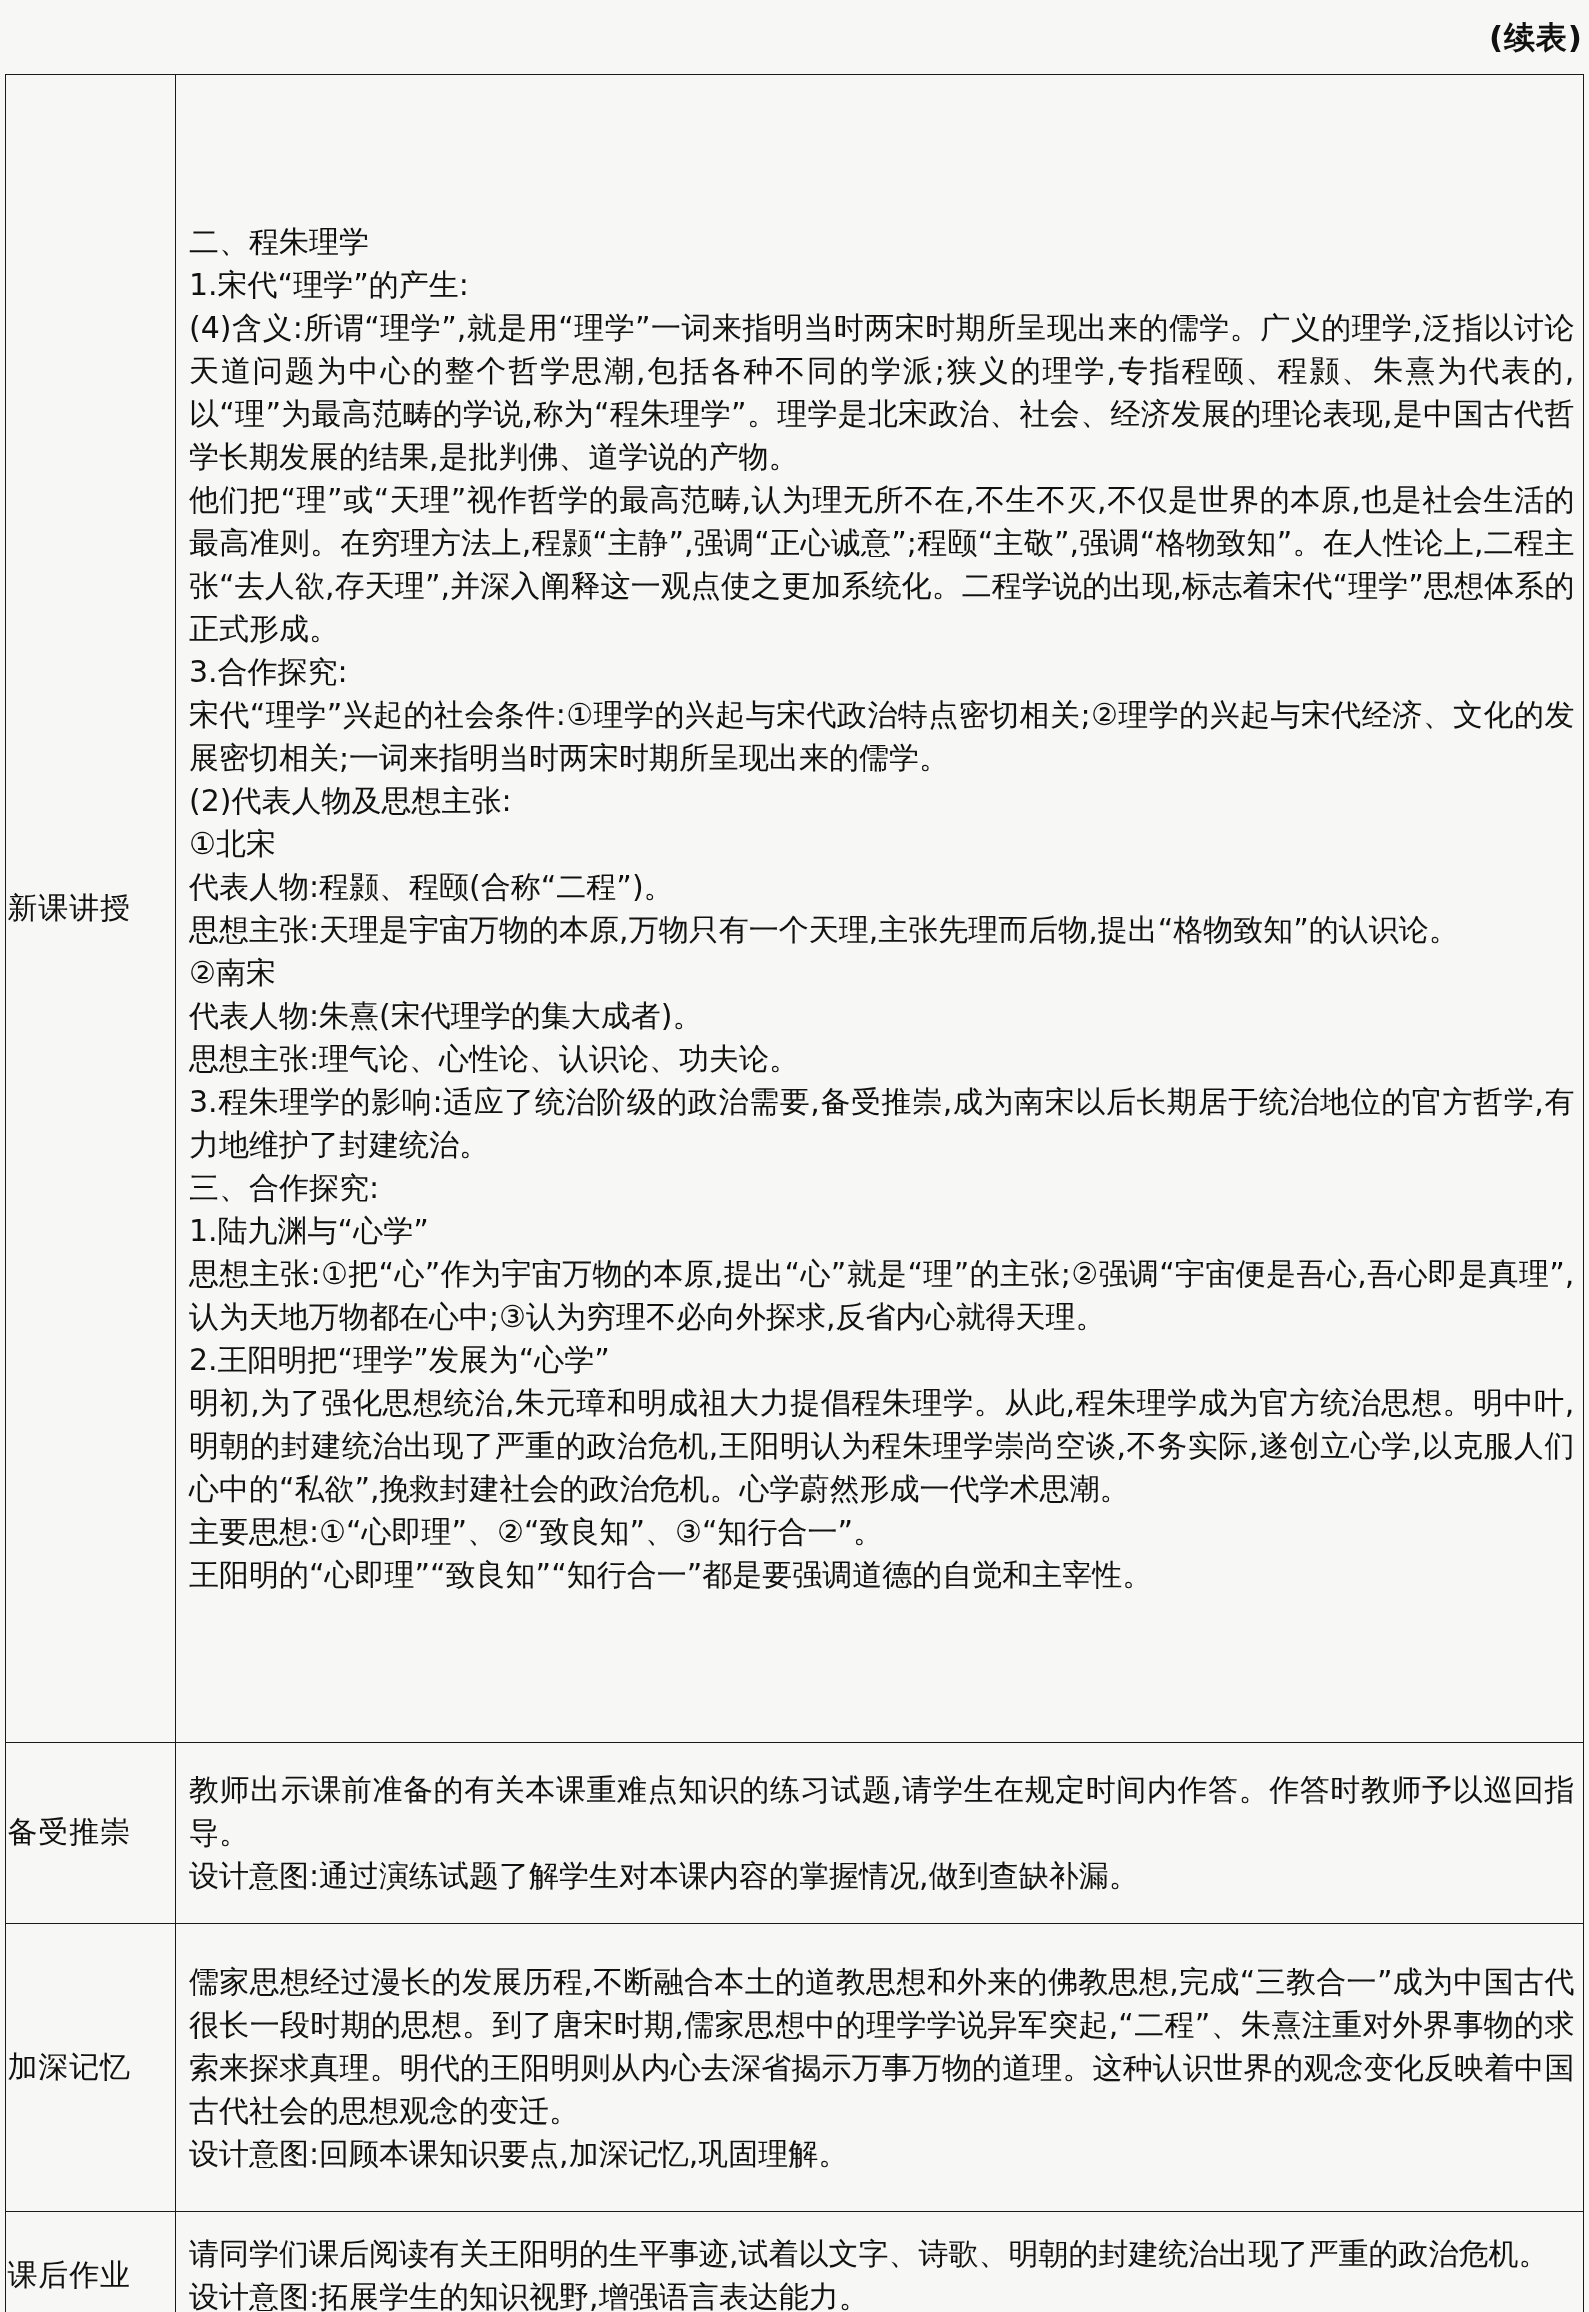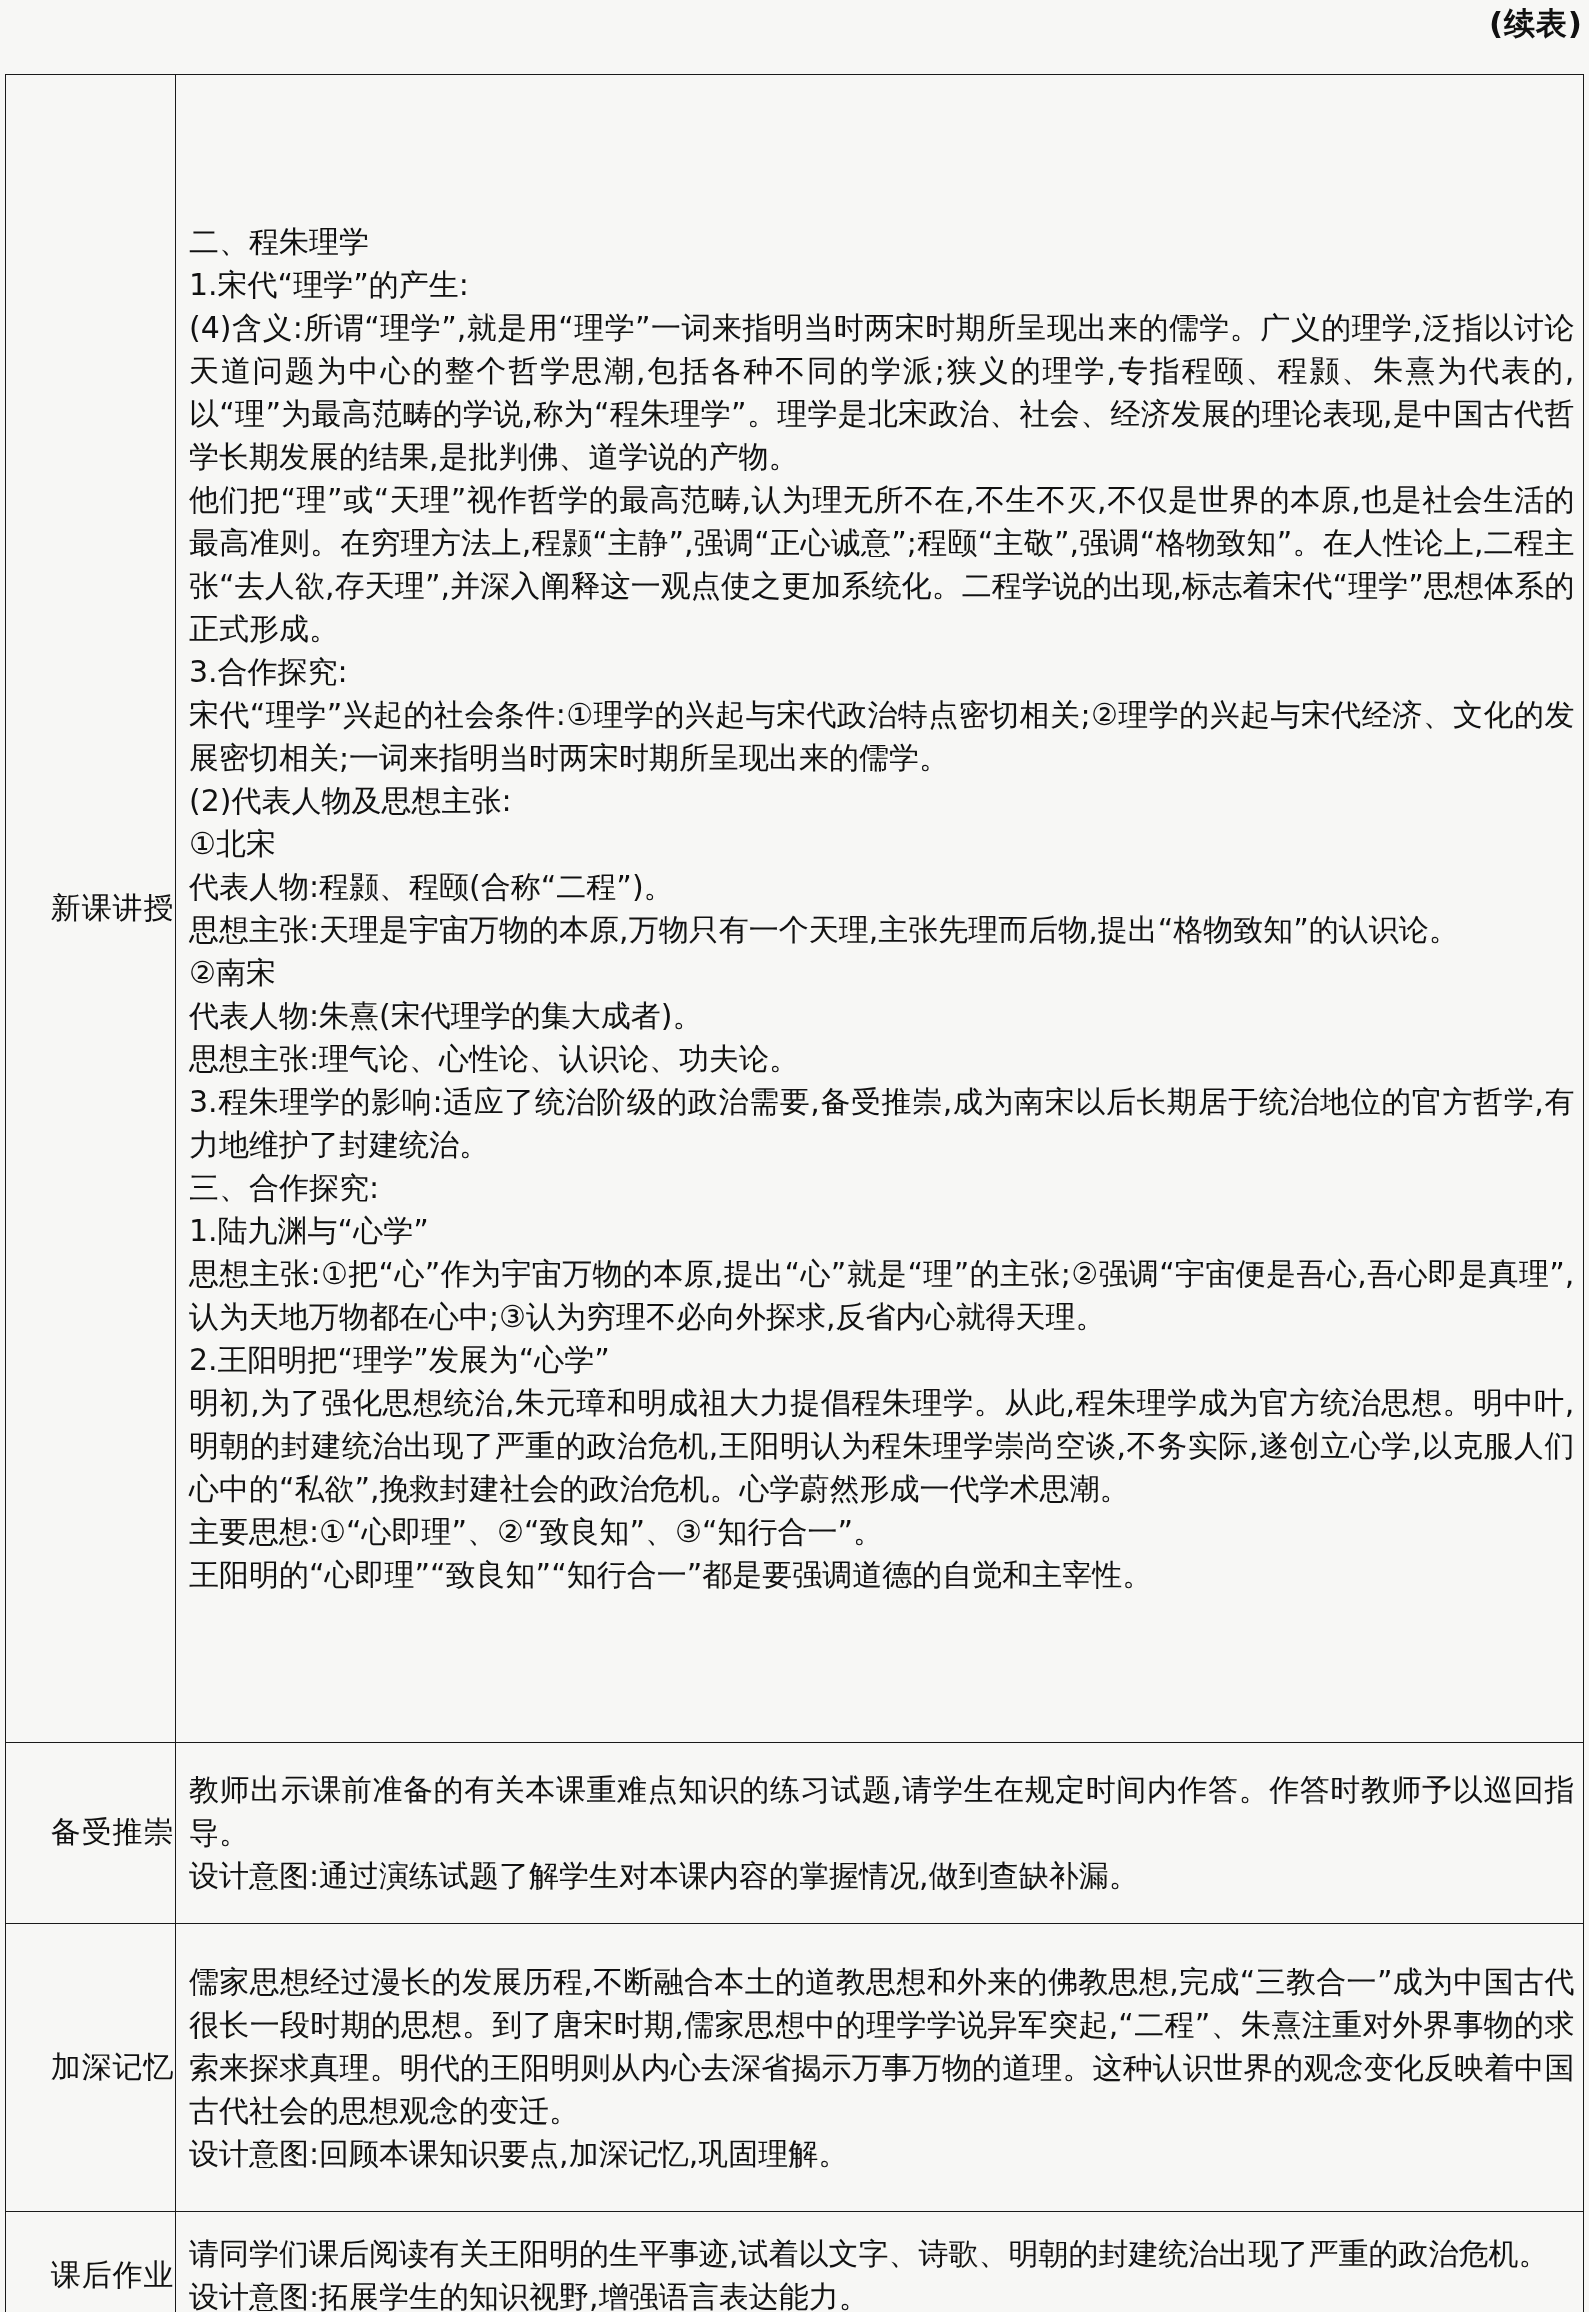--- a/index.html
+++ b/index.html
@@ -2,30 +2,30 @@
 <html style="font-size:14.4px"><head>
 <meta charset="utf-8">
 <style>
   html, body { margin: 0; padding: 0; }
   body {
     width: 1590px; height: 2312px; background: #f7f7f5; position: relative;
     font-family: "DejaVu Sans", "Liberation Sans", sans-serif; color: #111;
     overflow: hidden;
   }
   .continued {
-    position: absolute; right: 7.2px; top: 3px;
+    position: absolute; right: 7.2px; top: 17px;
     font-size: 31px; font-weight: bold; letter-spacing: 0.9px;
   }
   table.plan {
     position: absolute; left: 5.4px; top: 74px; width: 1579px;
     border-collapse: collapse; table-layout: fixed;
   }
   table.plan td { border: 1.8px solid #1a1a1a; vertical-align: middle; }
   table.plan td.label {
-    width: 167px; text-align: right; font-size: 30px; letter-spacing: 0.9px;
+    width: 167px; text-align: left; font-size: 30px; letter-spacing: 0.9px;
   }
   table.plan td.content {
     padding: 5.4px 9px 5.4px 12.6px; font-size: 30px; line-height: 43px;
     text-align: justify;
   }
   td.content p { margin: 0; }
   tr.r1 td { height: 1656px; }
   tr.r2 td { height: 169px; }
   tr.r3 td { height: 277px; }
   tr.r4 td { height: 115px; }

